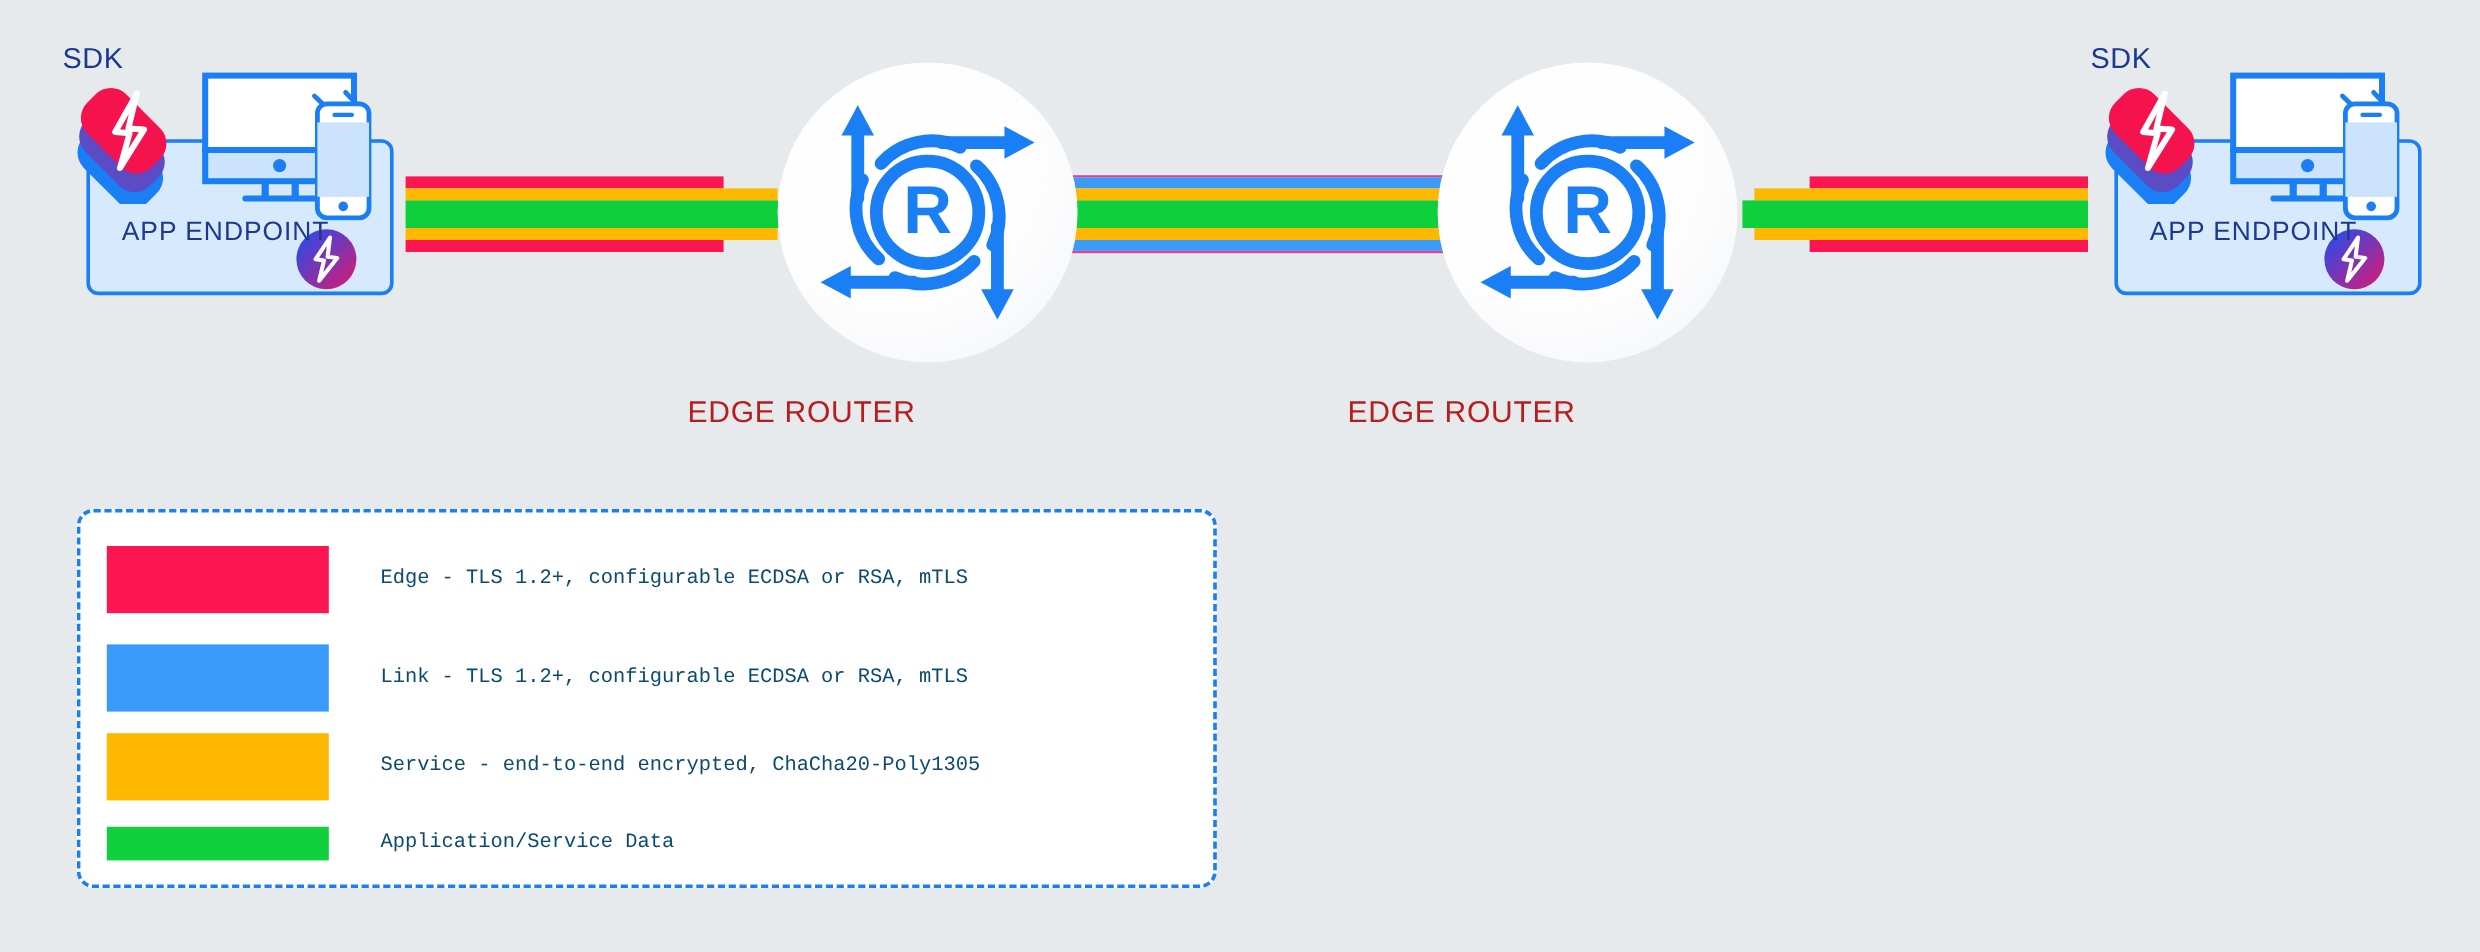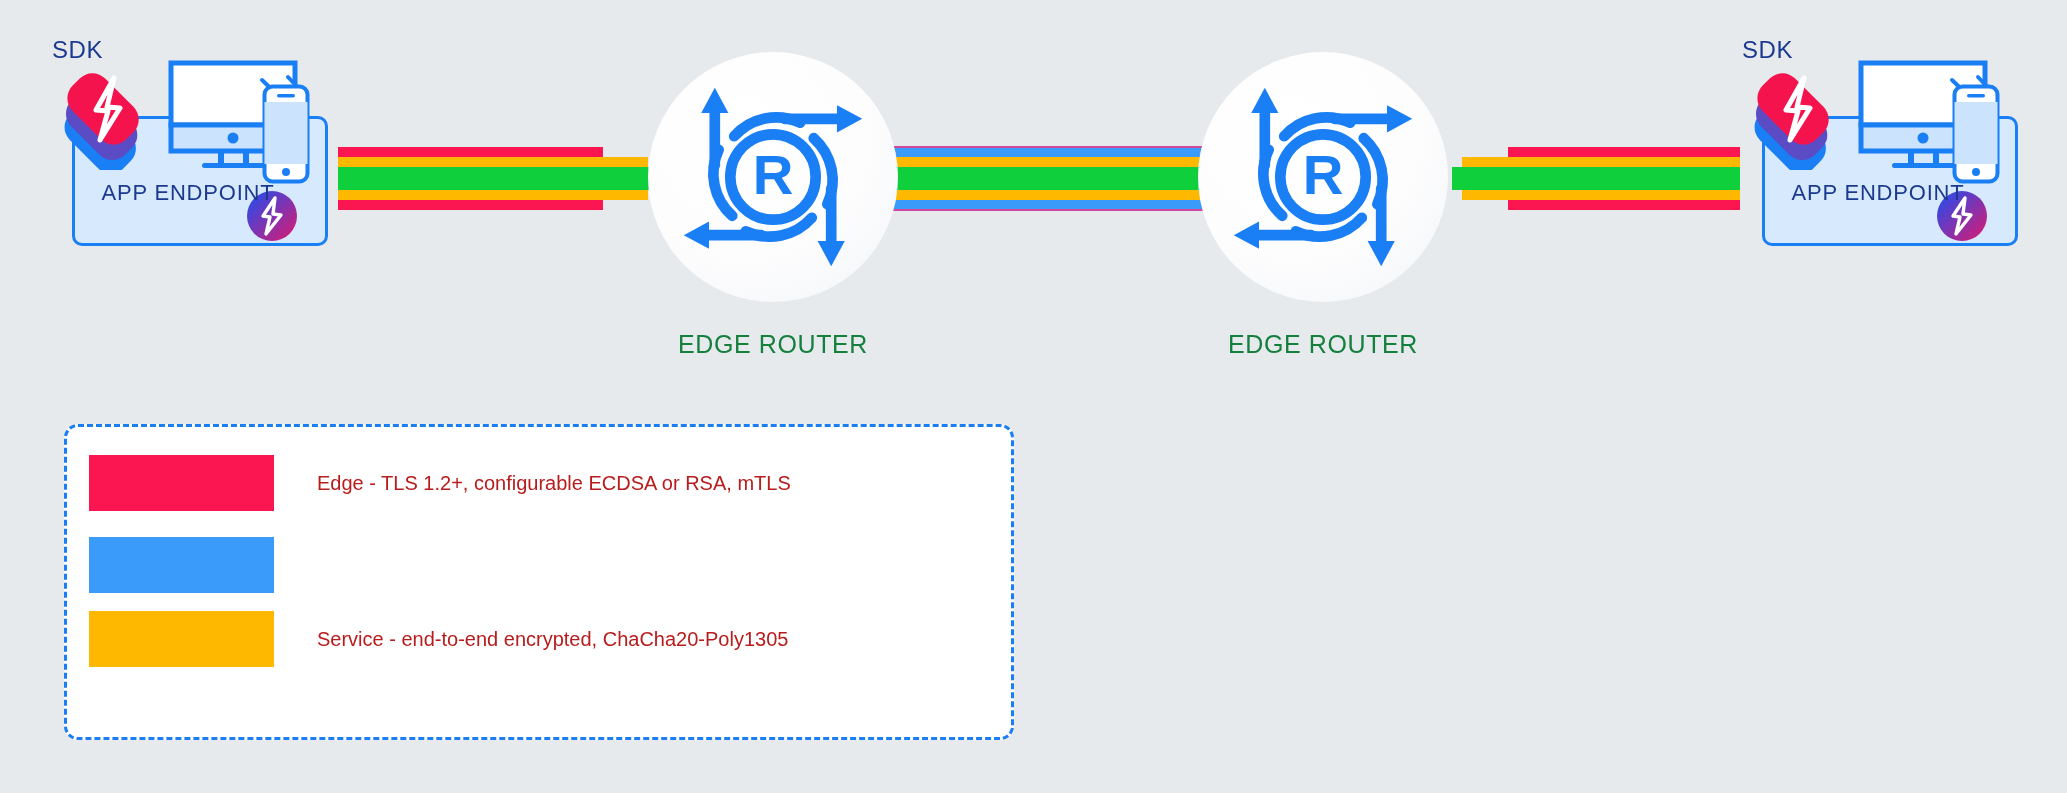--- a/index.html
+++ b/index.html
@@ -17,22 +17,22 @@
   .stripe{position:absolute;}
 
   
   .router{position:absolute;width:250px;height:250px;}
   .router-disc{
     position:absolute;left:0;top:0;width:250px;height:250px;border-radius:50%;
     background:radial-gradient(circle at 38% 32%, #ffffff 0%, #fdfdfe 55%, #f2f4f6 100%);
   }
   .router-icon{position:absolute;left:28px;top:28px;width:194px;height:194px;}
   .router-label{
-    position:absolute;width:400px;text-align:center;left:-75px;top:278px;
-    color:#15803d;font-size:25px;letter-spacing:.6px;white-space:nowrap;
+    position:absolute;width:400px;text-align:left;left:-75px;top:278px;
+    color:#b91c1c;font-size:25px;letter-spacing:.6px;white-space:nowrap;
   }
 
   
   .endpoint{position:absolute;width:300px;height:230px;}
   .ep-box{
     position:absolute;left:22px;top:84px;width:256px;height:130px;
     background:#d7e9fd;border:3px solid #1a7ef5;border-radius:10px;box-sizing:border-box;
   }
   .ep-label{
     position:absolute;left:22px;top:148px;width:232px;text-align:center;
@@ -51,21 +51,21 @@
   
   .legend{
     position:absolute;left:64px;top:424px;width:950px;height:316px;
     background:#ffffff;border:3px dashed #1a7ef5;border-radius:14px;box-sizing:border-box;
   }
   .legend-row{position:absolute;left:22px;width:900px;height:56px;}
   .sw{position:absolute;left:0;top:0;width:185px;height:56px;}
   .sw.short{height:28px;top:14px;}
   .legend-text{
     position:absolute;left:228px;top:0;height:56px;line-height:56px;
-    font-size:20px;color:#b91c1c;white-space:nowrap;
+    font-size:17px;color:#0c4a6e;white-space:nowrap;font-family:Liberation Mono, monospace;
   }
 </style>
 </head>
 <body>
 
 <div class="stage">
 
   <div class="path-layer">
 
     <div class="stripe" style="left:338px;top:147px;width:265px;height:10px;background:#fb1651;"></div>
@@ -235,20 +235,25 @@
     <div class="ep-label">APP ENDPOINT</div>
   </div>
 
   <div class="legend">
     <div class="legend-row" style="top:28px;">
       <div class="sw" style="background:#fb1651;"></div>
       <div class="legend-text">Edge - TLS 1.2+, configurable ECDSA or RSA, mTLS</div>
     </div>
     <div class="legend-row" style="top:110px;">
       <div class="sw" style="background:#3b9bfb;"></div>
+      <div class="legend-text">Link - TLS 1.2+, configurable ECDSA or RSA, mTLS</div>
     </div>
     <div class="legend-row" style="top:184px;text-align:center;">
       <div class="sw" style="background:#ffb800;"></div>
       <div class="legend-text">Service - end-to-end encrypted, ChaCha20-Poly1305</div>
     </div>
+    <div class="legend-row" style="top:248px;">
+      <div class="sw short" style="background:#10cf3d;"></div>
+      <div class="legend-text">Application/Service Data</div>
+    </div>
   </div>
 
 </div>
 
 </body></html>

